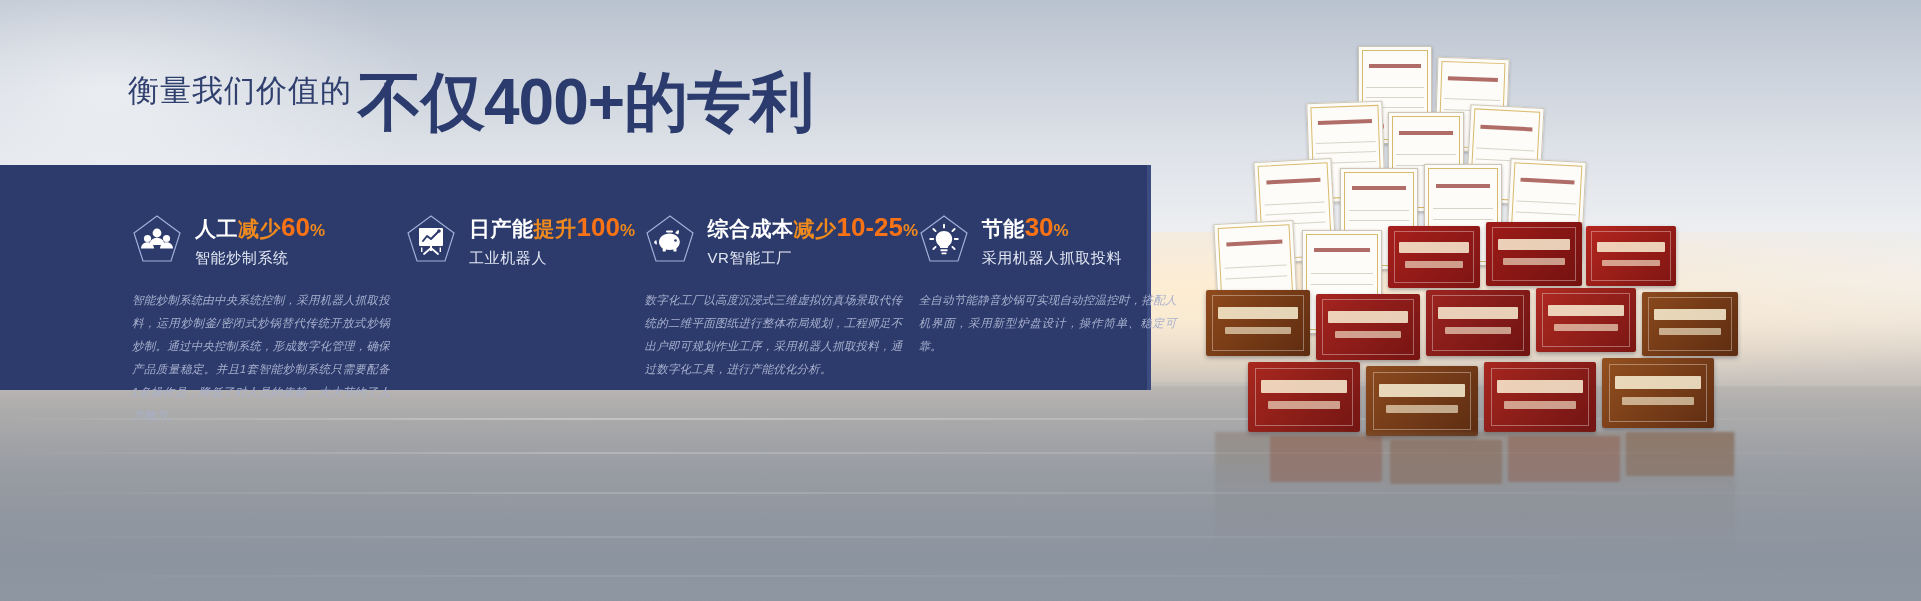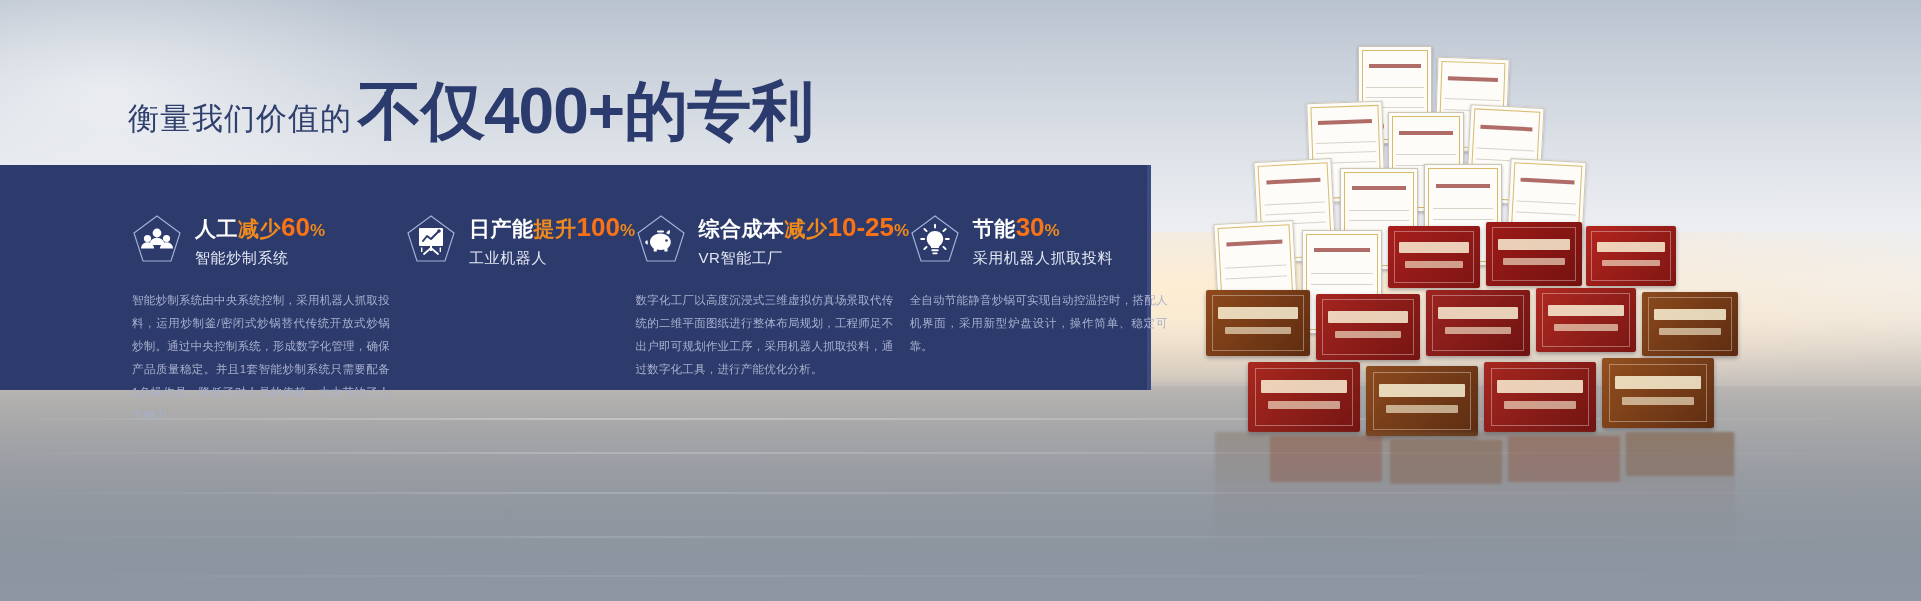--- a/index.html
+++ b/index.html
@@ -42,21 +42,21 @@
   }
   .water-streak{
     position:absolute;height:2px;left:0;right:0;
     background:linear-gradient(90deg,rgba(255,255,255,0) 0%,rgba(255,255,255,.30) 30%,rgba(255,255,255,.16) 62%,rgba(255,255,255,0) 100%);
     pointer-events:none;
   }
 
   
   .headline{
     position:absolute;left:128px;top:72px;height:70px;
-    display:flex;align-items:flex-end;white-space:nowrap;
+    display:flex;align-items:flex-start;white-space:nowrap;
   }
   .hl-pre,.hl-mid{
     font-size:31px;color:#2f3f6e;letter-spacing:1px;font-weight:400;
     position:relative;top:-2px;
   }
   .hl-big{
     font-size:64px;font-weight:900;color:#2b3b6d;letter-spacing:-1px;
     line-height:.95;padding:0 6px;
   }
   .hl-accent{
@@ -75,21 +75,21 @@
   }
   .cols{
     position:absolute;left:0;top:0;width:100%;height:100%;
     display:flex;
   }
   .col{
     position:relative;width:280px;padding-top:50px;
   }
   .col:nth-child(1){margin-left:132px;}
   .col:nth-child(2){margin-left:16px;}
-  .col:nth-child(3){margin-left:0px;}
+  .col:nth-child(3){margin-left:9px;}
   .col:nth-child(4){margin-left:0px;}
 
   .head-row{display:flex;align-items:center;height:52px;}
   .badge{
     width:50px;height:54px;flex:0 0 50px;margin-right:13px;
     display:flex;align-items:center;justify-content:center;
     position:relative;
   }
   .badge svg{display:block;}
   .head-text{display:flex;flex-direction:column;justify-content:center;}
@@ -100,21 +100,21 @@
   .stat .o{color:#f08a1d;}
   .stat .num{font-size:26px;font-weight:800;color:#f97316;letter-spacing:0;}
   .stat .pct{font-size:17px;font-weight:800;color:#f08a1d;}
   .sub{
     font-size:15px;color:#e3e7f2;margin-top:7px;letter-spacing:.6px;
     white-space:nowrap;font-weight:400;
   }
   .body{
     margin-top:22px;width:258px;
     font-size:11.5px;line-height:2.0;color:#a8b0cd;
-    text-align:justify;letter-spacing:.2px;
+    text-align:justify;letter-spacing:.2px;font-style:italic;
   }
 
   
   .certs{position:absolute;left:1190px;top:40px;width:560px;height:430px;}
   .cert{
     position:absolute;background:#fdfcf8;
     border:1px solid #cdc6b4;
     box-shadow:0 1px 3px rgba(40,40,60,.30);
     overflow:hidden;
   }

